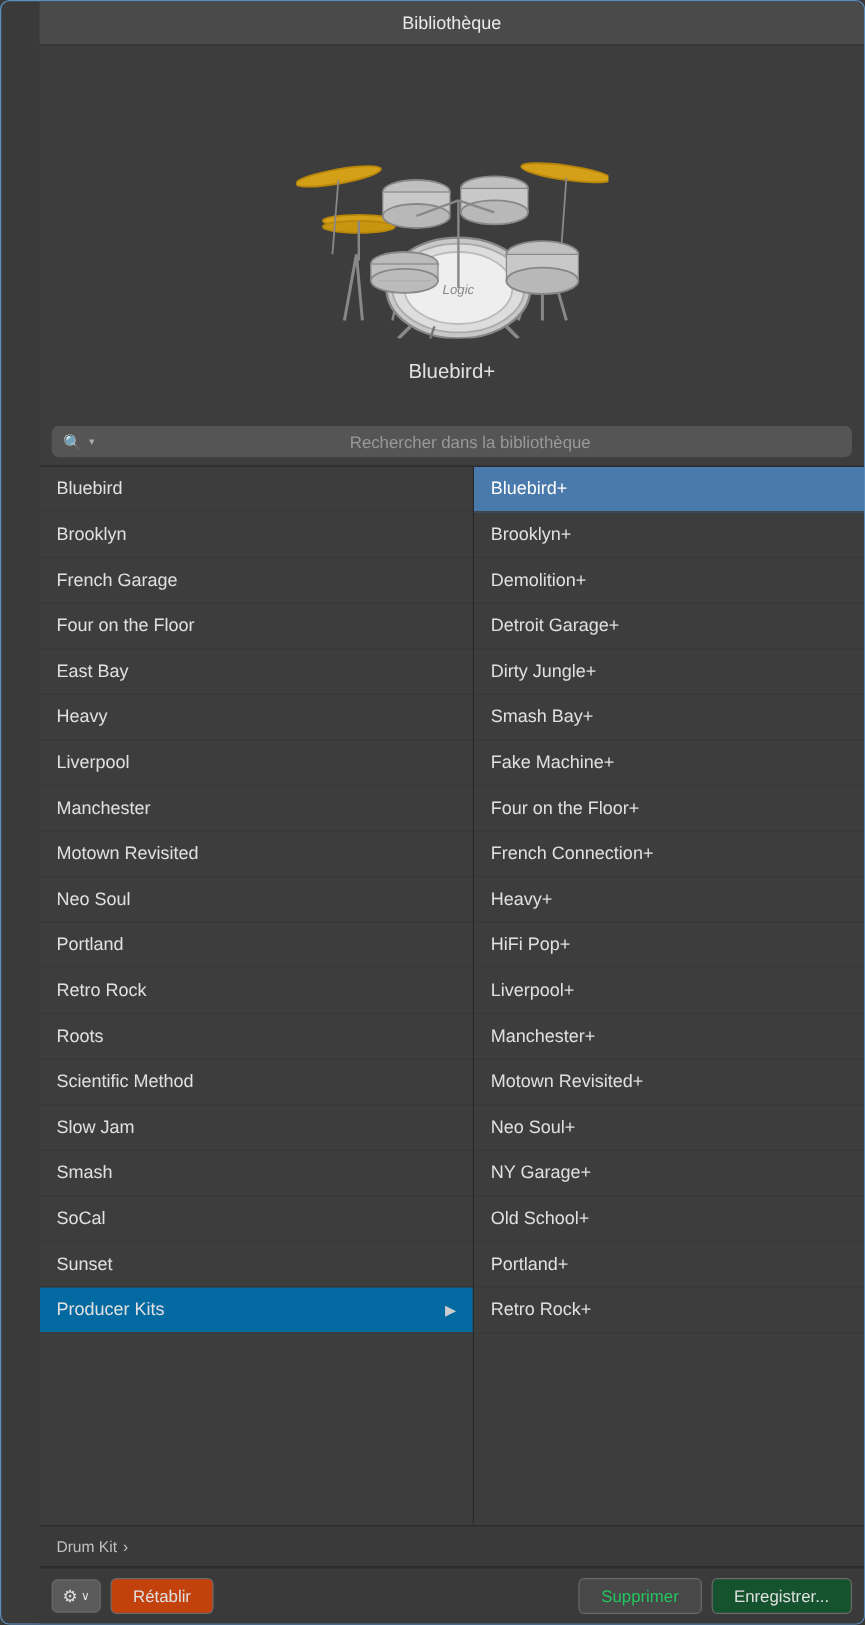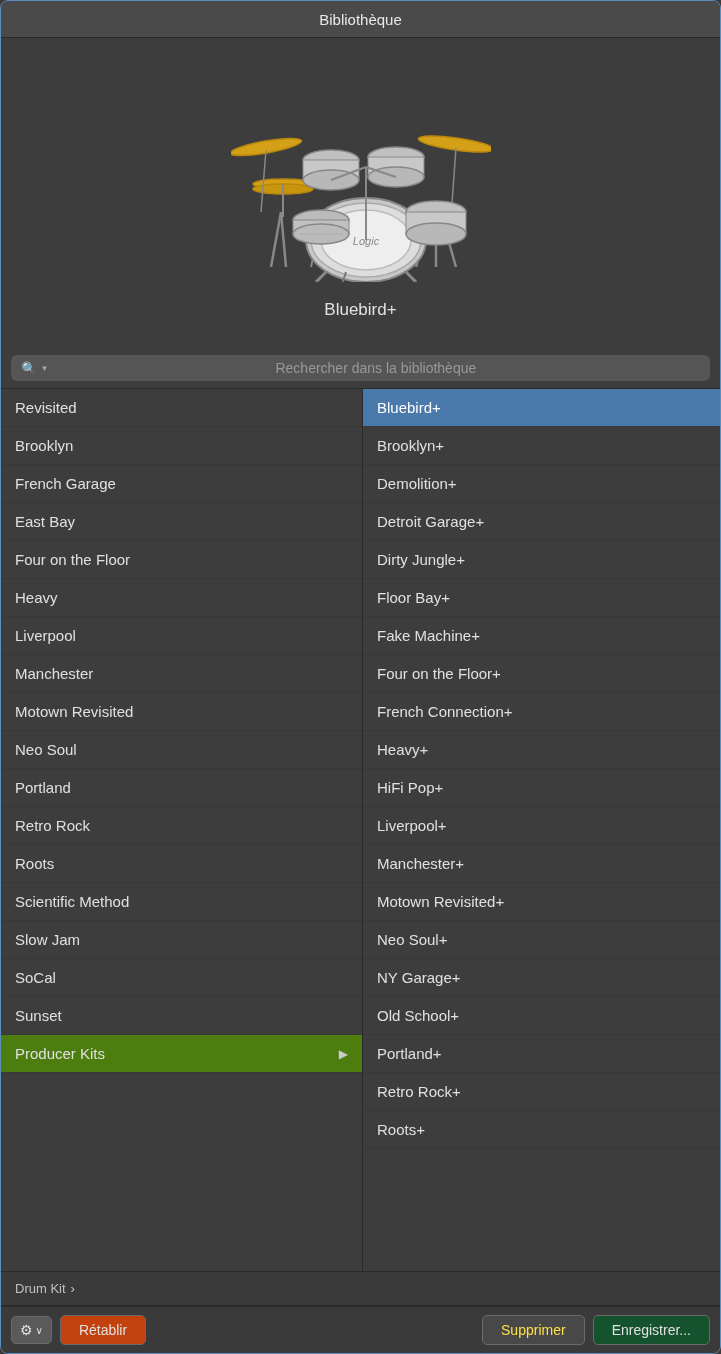--- a/index.html
+++ b/index.html
@@ -13,20 +13,21 @@
     }
 
     .window {
       width: 721px;
       height: 1354px;
       display: flex;
       flex-direction: column;
       border: 1.5px solid #5a8fc0;
       border-radius: 8px;
       overflow: hidden;
+      padding-left: 32px;
     }
 
     .title-bar {
       background: #4a4a4a;
       text-align: center;
       padding: 10px 0 9px;
       font-size: 15px;
       font-weight: 500;
       color: #e8e8e8;
       border-bottom: 1px solid #2a2a2a;
@@ -123,21 +124,21 @@
       justify-content: space-between;
       border-bottom: 1px solid #383838;
     }
 
     .list-item.selected {
       background: #4a7aab;
       color: #fff;
     }
 
     .list-item.category {
-      background: #4d7c0f;
+      background: #0369a1;
       color: #e0e0e0;
     }
 
     .list-item .arrow {
       font-size: 12px;
       color: #ccc;
     }
 
     .breadcrumb-bar {
       background: #3a3a3a;
@@ -179,21 +180,21 @@
       background: #c2410c;
       border: 1px solid #6a6a6a;
       border-radius: 5px;
       color: #e0e0e0;
       padding: 6px 18px;
       font-size: 14px;
       cursor: pointer;
     }
 
     .bottom-btn.disabled {
-      color: #fde047;
+      color: #22c55e;
       background: #484848;
     }
 
     .bottom-btn.primary {
       background: #14532d;
     }
 
     .spacer { flex: 1; }
 
     
@@ -283,35 +284,35 @@
       <span class="search-icon">🔍</span>
       <span class="search-chevron">▾</span>
       <span class="search-placeholder">Rechercher dans la bibliothèque</span>
     </div>
   </div>
 
   <div class="list-container">
 
     <div class="left-list" id="left-list">
         <div class="list-item">
-          <span>Revisited</span>
+          <span>Bluebird</span>
         </div>
         <div class="list-item">
           <span>Brooklyn</span>
         </div>
         <div class="list-item">
           <span>French Garage</span>
         </div>
         <div class="list-item">
+          <span>Four on the Floor</span>
+        </div>
+        <div class="list-item">
           <span>East Bay</span>
         </div>
         <div class="list-item">
-          <span>Four on the Floor</span>
-        </div>
-        <div class="list-item">
           <span>Heavy</span>
         </div>
         <div class="list-item">
           <span>Liverpool</span>
         </div>
         <div class="list-item">
           <span>Manchester</span>
         </div>
         <div class="list-item">
           <span>Motown Revisited</span>
@@ -326,20 +327,23 @@
           <span>Retro Rock</span>
         </div>
         <div class="list-item">
           <span>Roots</span>
         </div>
         <div class="list-item">
           <span>Scientific Method</span>
         </div>
         <div class="list-item">
           <span>Slow Jam</span>
+        </div>
+        <div class="list-item">
+          <span>Smash</span>
         </div>
         <div class="list-item">
           <span>SoCal</span>
         </div>
         <div class="list-item">
           <span>Sunset</span>
         </div>
         <div class="list-item category">
           <span>Producer Kits</span>
           <span class="arrow">▶</span>
@@ -356,21 +360,21 @@
         <div class="list-item">
           <span>Demolition+</span>
         </div>
         <div class="list-item">
           <span>Detroit Garage+</span>
         </div>
         <div class="list-item">
           <span>Dirty Jungle+</span>
         </div>
         <div class="list-item">
-          <span>Floor Bay+</span>
+          <span>Smash Bay+</span>
         </div>
         <div class="list-item">
           <span>Fake Machine+</span>
         </div>
         <div class="list-item">
           <span>Four on the Floor+</span>
         </div>
         <div class="list-item">
           <span>French Connection+</span>
         </div>
@@ -396,23 +400,20 @@
           <span>NY Garage+</span>
         </div>
         <div class="list-item">
           <span>Old School+</span>
         </div>
         <div class="list-item">
           <span>Portland+</span>
         </div>
         <div class="list-item">
           <span>Retro Rock+</span>
-        </div>
-        <div class="list-item">
-          <span>Roots+</span>
         </div>
       </div>
   </div>
 
   <div class="breadcrumb-bar">
     <span>Drum Kit</span>
     <span>›</span>
   </div>
 
   <div class="bottom-bar">

